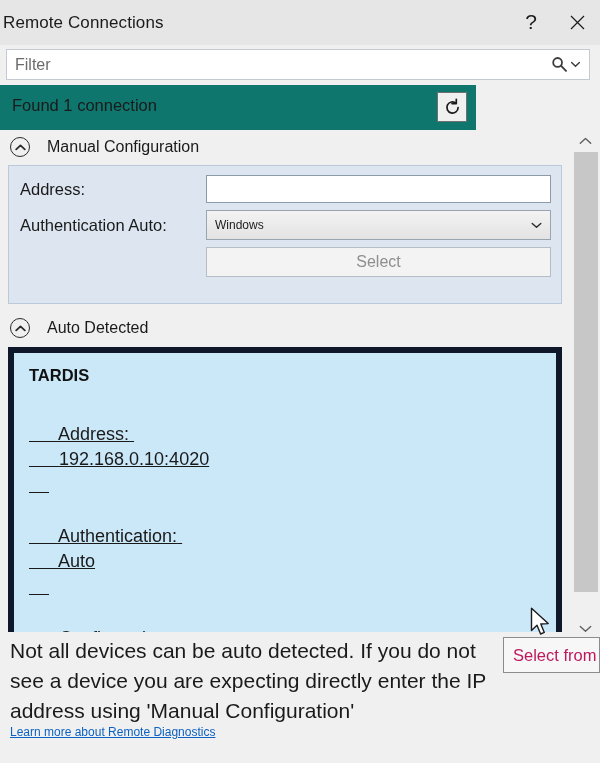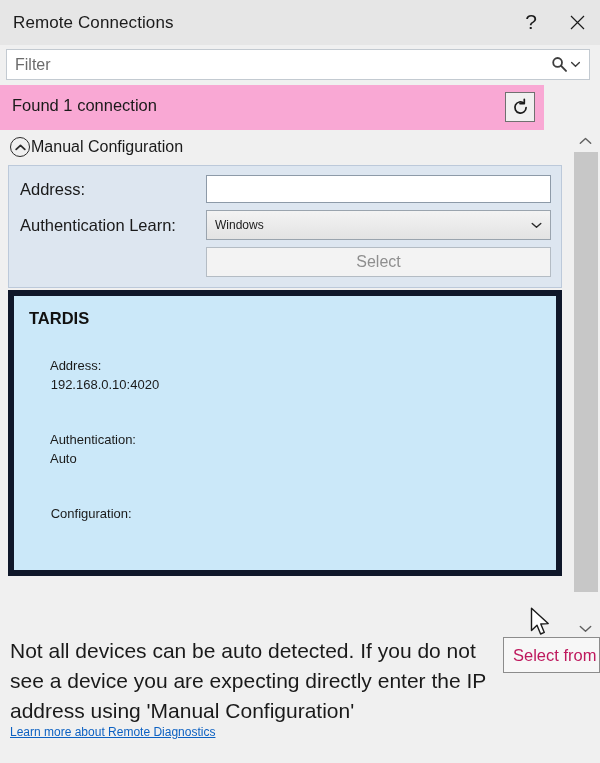--- a/index.html
+++ b/index.html
@@ -22,21 +22,21 @@
     position: absolute;
     left: 0; top: 0;
     width: 600px; height: 45px;
     background: #e6e6e6;
     display: flex;
     align-items: center;
   }
   .title-text {
     font-size: 17px;
     color: #1b1b1b;
-    margin-left: 13px;
+    margin-left: 3px;
     letter-spacing: 0.1px;
   }
   .tb-buttons {
     position: absolute;
     right: 0; top: 0;
     height: 45px;
     display: flex;
     align-items: center;
   }
   .tb-btn {
@@ -86,22 +86,22 @@
     align-items: center;
     gap: 3px;
     margin-right: 9px;
     cursor: default;
   }
 
   
   .foundbar {
     position: absolute;
     left: 0; top: 85px;
-    width: 544px; height: 45px;
-    background: #f9a8d4;
+    width: 476px; height: 45px;
+    background: #0f766e;
   }
   .found-text {
     position: absolute;
     left: 12px; top: 11px;
     font-size: 16.5px;
     color: #1a1a1a;
   }
   .refresh-btn {
     position: absolute;
     right: 9px; top: 7px;
@@ -137,38 +137,38 @@
     border: 1.4px solid #2b2b2b;
     border-radius: 50%;
     box-sizing: border-box;
     display: flex;
     align-items: center;
     justify-content: center;
     flex: 0 0 auto;
   }
   .section-title {
     font-size: 16px;
-    margin-left: 1px;
+    margin-left: 17px;
     color: #1a1a1a;
   }
 
   
   .manual-panel {
     margin: 1px 9px 0 8px;
     background: #dde6f0;
     border: 1px solid #bcc9da;
     box-sizing: border-box;
     padding: 9px 10px 10px 6px;
   }
   .mc-row {
     display: flex;
     align-items: center;
     margin-bottom: 7px;
   }
-  .mc-row:last-child { margin-bottom: 0; }
+  .mc-row:last-child { margin-bottom: 16px; }
   .mc-label {
     width: 191px;
     font-size: 16.5px;
     color: #1a1a1a;
     padding-left: 5px;
     box-sizing: border-box;
     flex: 0 0 auto;
   }
   .mc-field { flex: 1; }
   .addr-input {
@@ -220,24 +220,25 @@
     padding: 13px 15px 10px 15px;
     position: relative;
   }
   .device-name {
     font-size: 16.5px;
     font-weight: bold;
     color: #111;
     margin-bottom: 11px;
   }
   .device-prop {
-    font-size: 13px;
+    font-size: 18px;
     color: #1a1a1a;
     line-height: 1.42;
     white-space: pre;
+    text-decoration: underline;
   }
 
   
   .scrollbar {
     position: absolute;
     left: 571px; top: 130px;
     width: 29px; height: 510px;
     background: #f0f0f0;
   }
   .sb-arrow {
@@ -369,40 +370,48 @@
   </div>
 
   <div class="manual-panel">
     <div class="mc-row">
       <span class="mc-label">Address:</span>
       <span class="mc-field">
         <input class="addr-input" type="text" value="" style="">
       </span>
     </div>
     <div class="mc-row">
-      <span class="mc-label">Authentication Learn:</span>
+      <span class="mc-label">Authentication Auto:</span>
       <span class="mc-field">
         <div class="auth-select">
           <span>Windows</span>
           <svg width="11" height="7" viewBox="0 0 11 7">
             <path d="M1.2 1.4 L5.5 5.3 L9.8 1.4" stroke="#2b2b2b" stroke-width="1.4" fill="none" stroke-linecap="round" stroke-linejoin="round"></path>
           </svg>
         </div>
       </span>
     </div>
     <div class="mc-row">
       <span class="mc-label"></span>
       <span class="mc-field">
         <div class="btn-disabled">
           <span>Select</span>
         </div>
       </span>
     </div>
   </div>
 
+  <div class="section-header" style="margin-top:7px;">
+    <span class="circle-chevron">
+      <svg width="11" height="7" viewBox="0 0 11 7">
+        <path d="M1.2 5.3 L5.5 1.4 L9.8 5.3" stroke="#2b2b2b" stroke-width="1.8" fill="none" stroke-linecap="round" stroke-linejoin="round"></path>
+      </svg>
+    </span>
+    <span class="section-title">Auto Detected</span>
+  </div>
 
   <div class="device-card">
     <div class="device-name">TARDIS</div>
 
     <div class="device-prop">
       <span>Address:</span>&nbsp;
       <span>192.168.0.10:4020</span>
     </div>
     <div class="device-prop">
       <span>Authentication:</span>&nbsp;

